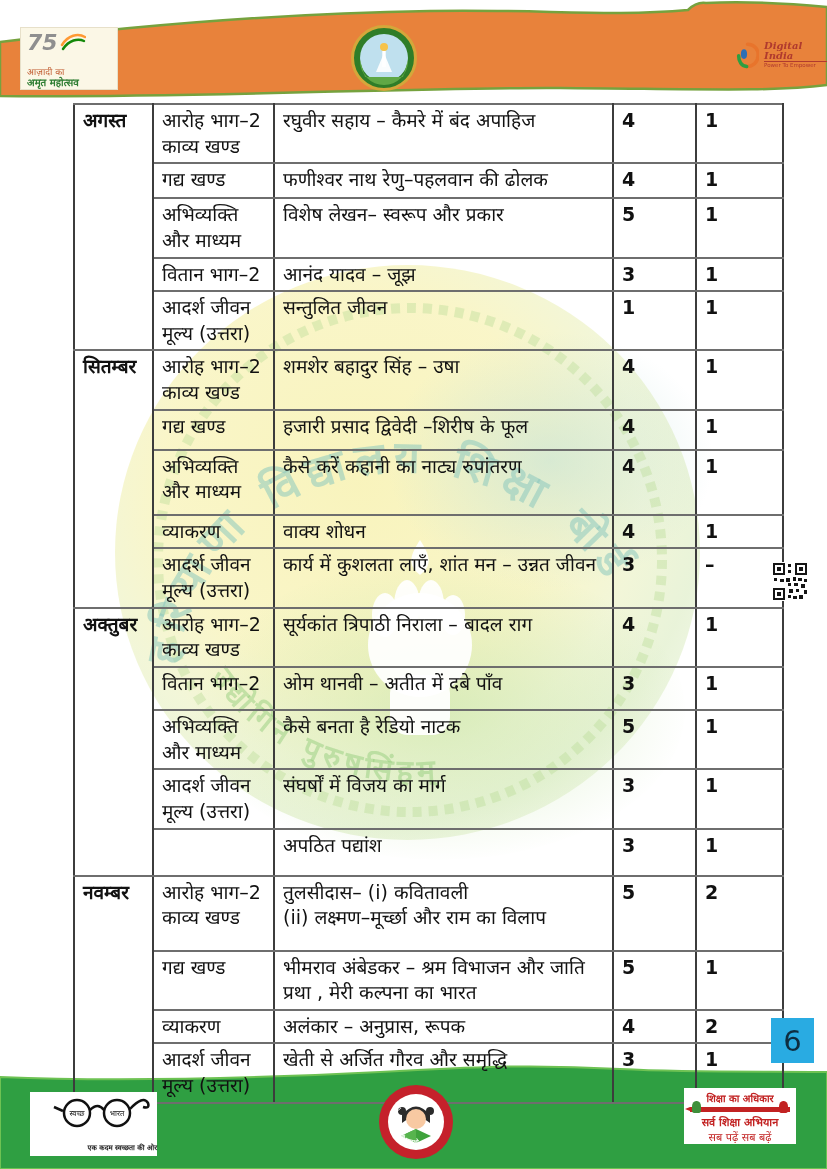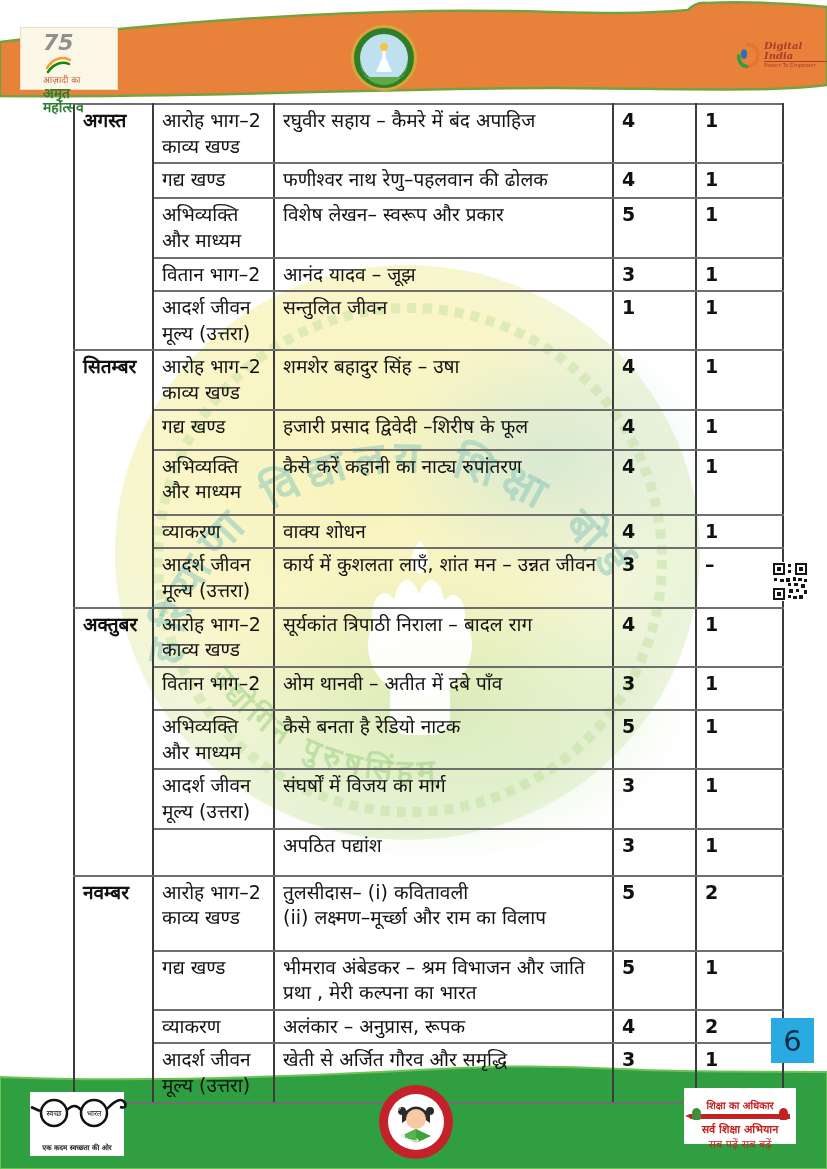--- a/index.html
+++ b/index.html
@@ -8,25 +8,25 @@
     font-family:"DejaVu Sans","Liberation Sans",sans-serif;color:#111;
   }
   .abs{position:absolute;}
 
   
   #header-band{left:0;top:0;z-index:1;}
   #footer-band{left:0;top:1060px;z-index:1;}
 
   
   #amrit-logo{left:20px;top:27px;width:98px;height:63px;background:#FBF7E6;border:1px solid #e7e0c9;
-    z-index:2;padding:3px 22px;box-sizing:border-box;line-height:1.05;}
+    z-index:2;padding:3px 6px;box-sizing:border-box;line-height:1.05;}
   #amrit-75{font-size:22px;font-style:italic;font-weight:bold;color:#8f8f8f;display:inline-block;}
   #amrit-swirl{display:inline-block;vertical-align:top;margin-left:2px;}
-  #amrit-l1{font-size:9px;color:#C05A2E;margin-top:2px;}
-  #amrit-l2{font-size:14px;font-weight:bold;color:#2E7D32;}
+  #amrit-l1{font-size:9px;color:#C05A2E;margin-top:14px;}
+  #amrit-l2{font-size:10px;font-weight:bold;color:#2E7D32;}
   #board-emblem{left:351px;top:25px;z-index:2;}
   #digital-india{left:736px;top:40px;z-index:2;display:flex;align-items:center;gap:5px;justify-content:center;}
   #di-text{line-height:1;}
   #di-title{font-size:10px;font-weight:bold;font-style:italic;color:#B03A2E;border-bottom:1px solid #B03A2E;font-family:"DejaVu Serif","Liberation Serif",serif;}
   #di-tag{font-size:5.5px;color:#B03A2E;margin-top:1px;}
 
   
   .wm{z-index:0;pointer-events:none;}
   #wm-circle{left:115px;top:265px;width:585px;height:575px;border-radius:50%;
     background:radial-gradient(circle at 42% 38%,
@@ -53,26 +53,26 @@
   .b{font-weight:normal;}
 
   
   #qr{left:772px;top:562px;z-index:4;}
 
   
   #page-box{left:771px;top:1018px;width:43px;height:45px;background:#29ABE2;z-index:2;
     display:flex;align-items:center;justify-content:center;font-size:29px;color:#0e2d40;}
 
   
-  #swachh-box{left:30px;top:1092px;width:94px;height:64px;background:#fff;z-index:2;
-    text-align:center;padding-top:2px;box-sizing:border-box;}
+  #swachh-box{left:30px;top:1092px;width:127px;height:64px;background:#fff;z-index:2;
+    text-align:right;padding-top:2px;box-sizing:border-box;}
   #swachh-tag{font-size:7px;font-weight:bold;color:#1a1a1a;margin-top:9px;}
   #beti-logo{left:377px;top:1083px;z-index:2;}
   #rte-box{left:684px;top:1088px;width:112px;height:56px;background:#fff;z-index:2;
-    text-align:center;box-sizing:border-box;padding-top:10px;}
+    text-align:center;box-sizing:border-box;padding-top:3px;}
   #rte-title{font-size:10px;font-weight:bold;color:#C22222;}
   #rte-pencil{margin:2px 6px;height:5px;background:#C22222;position:relative;}
   #rte-pencil:before{content:"";position:absolute;left:-5px;top:0;border-top:2.5px solid transparent;
     border-bottom:2.5px solid transparent;border-right:5px solid #C22222;}
   .rte-kid{position:absolute;top:-6px;width:9px;height:12px;border-radius:45% 45% 20% 20%;}
   #rte-kid-l{left:2px;background:#3F8F3A;}
   #rte-kid-r{right:2px;background:#C22222;}
   #rte-l1{font-size:11px;color:#C22222;font-weight:bold;margin-top:2px;}
   #rte-l2{font-size:11px;color:#C22222;}
 </style>

